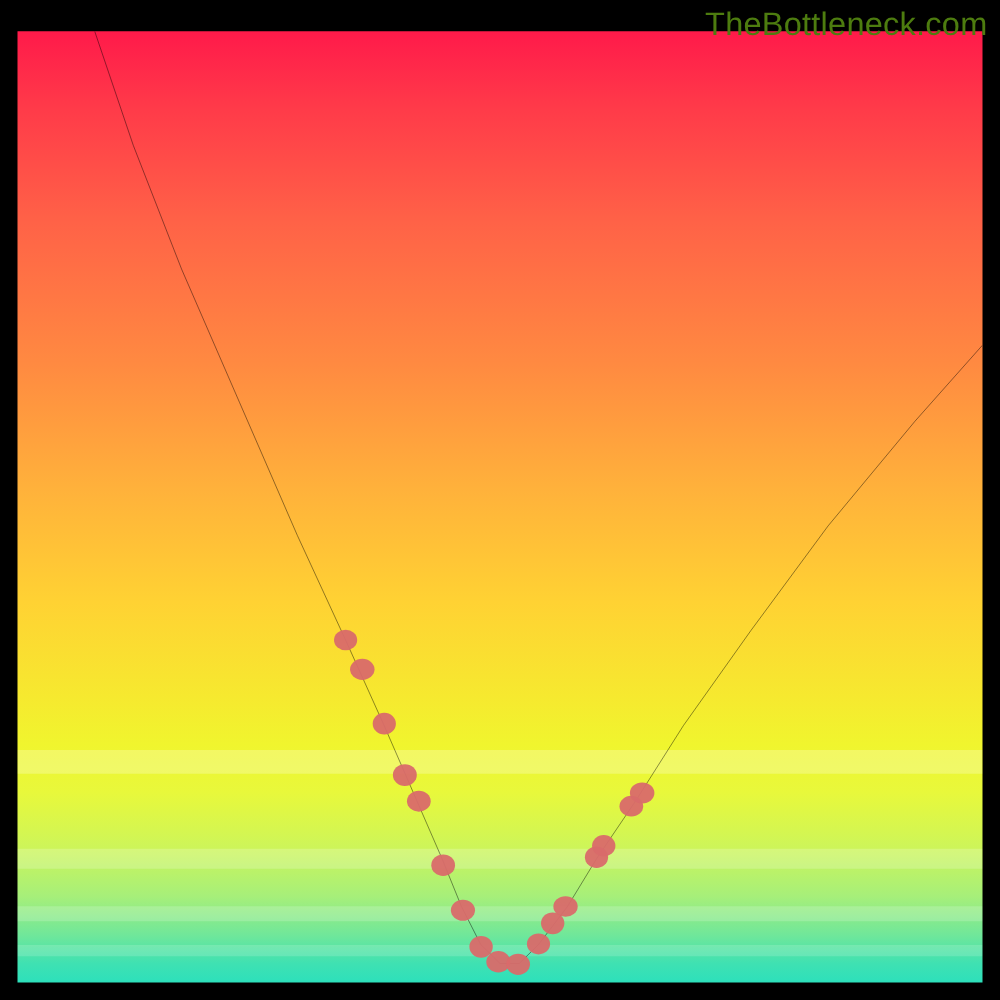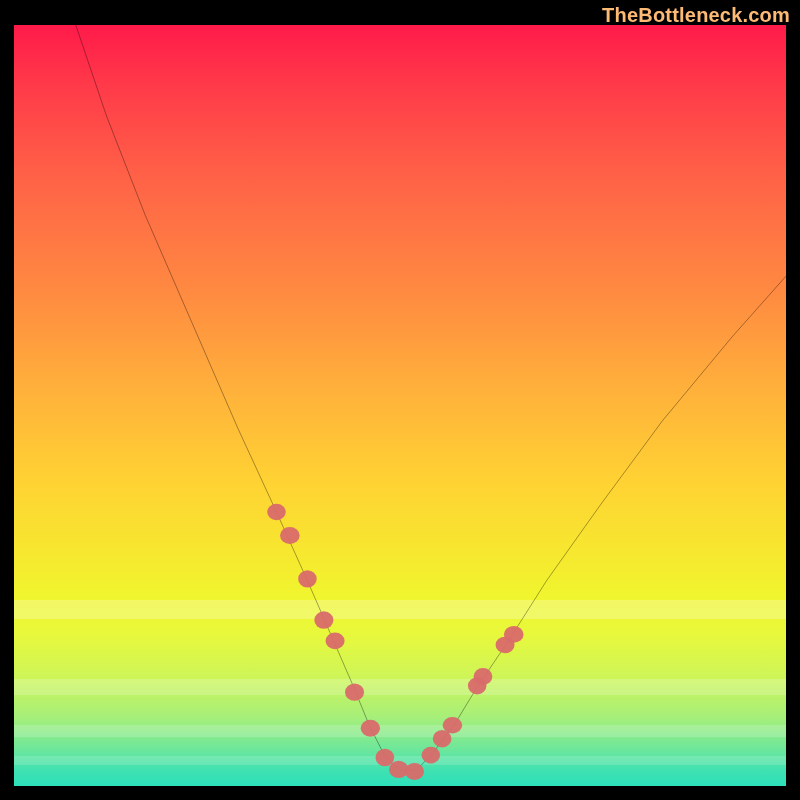--- a/index.html
+++ b/index.html
@@ -15,23 +15,23 @@
     height: 800px;
     background: #000;
     position: relative;
     box-sizing: border-box;
     padding: 14px;
   }
   .watermark {
     position: absolute;
     top: 4px;
     right: 10px;
-    color: #fdba74;
-    font-size: 20px;
-    font-weight: 700;
+    color: #4d7c0f;
+    font-size: 26px;
+    font-weight: 400;
     letter-spacing: 0.2px;
     user-select: none;
     z-index: 5;
   }
   .plot {
     position: absolute;
     left: 14px;
     right: 14px;
     top: 25px;
     bottom: 14px;

